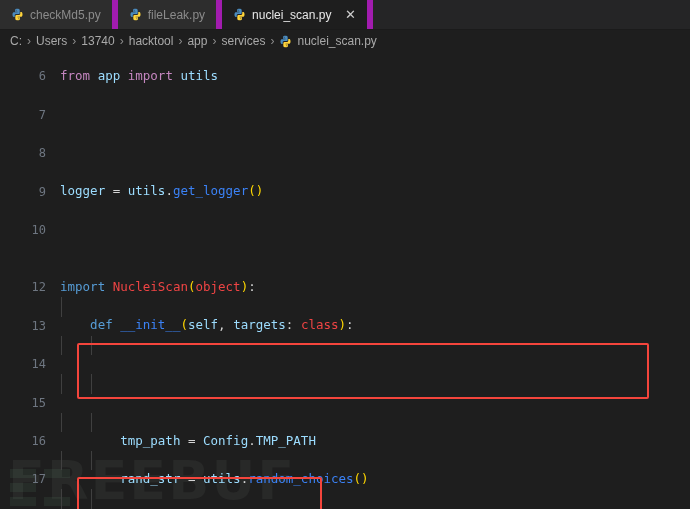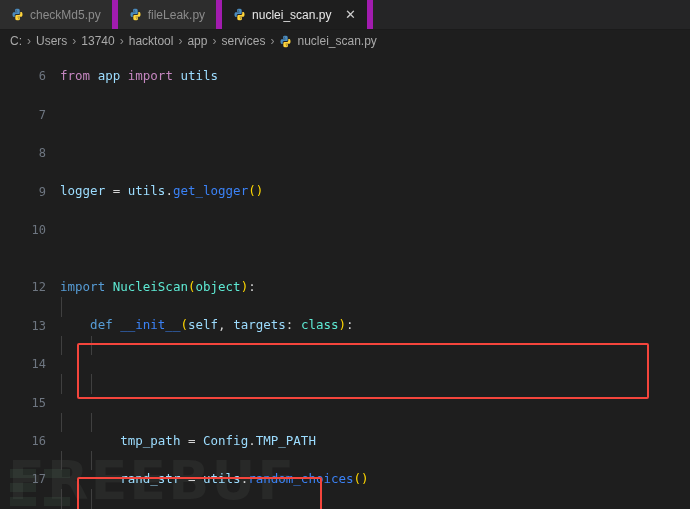--- a/index.html
+++ b/index.html
@@ -51,21 +51,21 @@
     color:#6e7681;font-size:12px;
   }
   .content{position:absolute;left:60px;top:18px;}
   .guide{
     position:absolute;width:1px;top:0;height:19.4px;background:#404040;
   }
 
   
   .kw{color:#569cd6;}         
   .kw2{color:#c586c0;}        
-  .typ{color:#5eead4;}        
+  .typ{color:#ef4444;}        
   .fn{color:#3b82f6;}         
   .var{color:#9cdcfe;}        
   .op{color:#d4d4d4;}         
   .par1{color:#ffd700;}       
   .self{color:#569cd6;}
 
   
   .redbox{position:absolute;border:2px solid #f4453c;border-radius:2px;pointer-events:none;}
 
   

